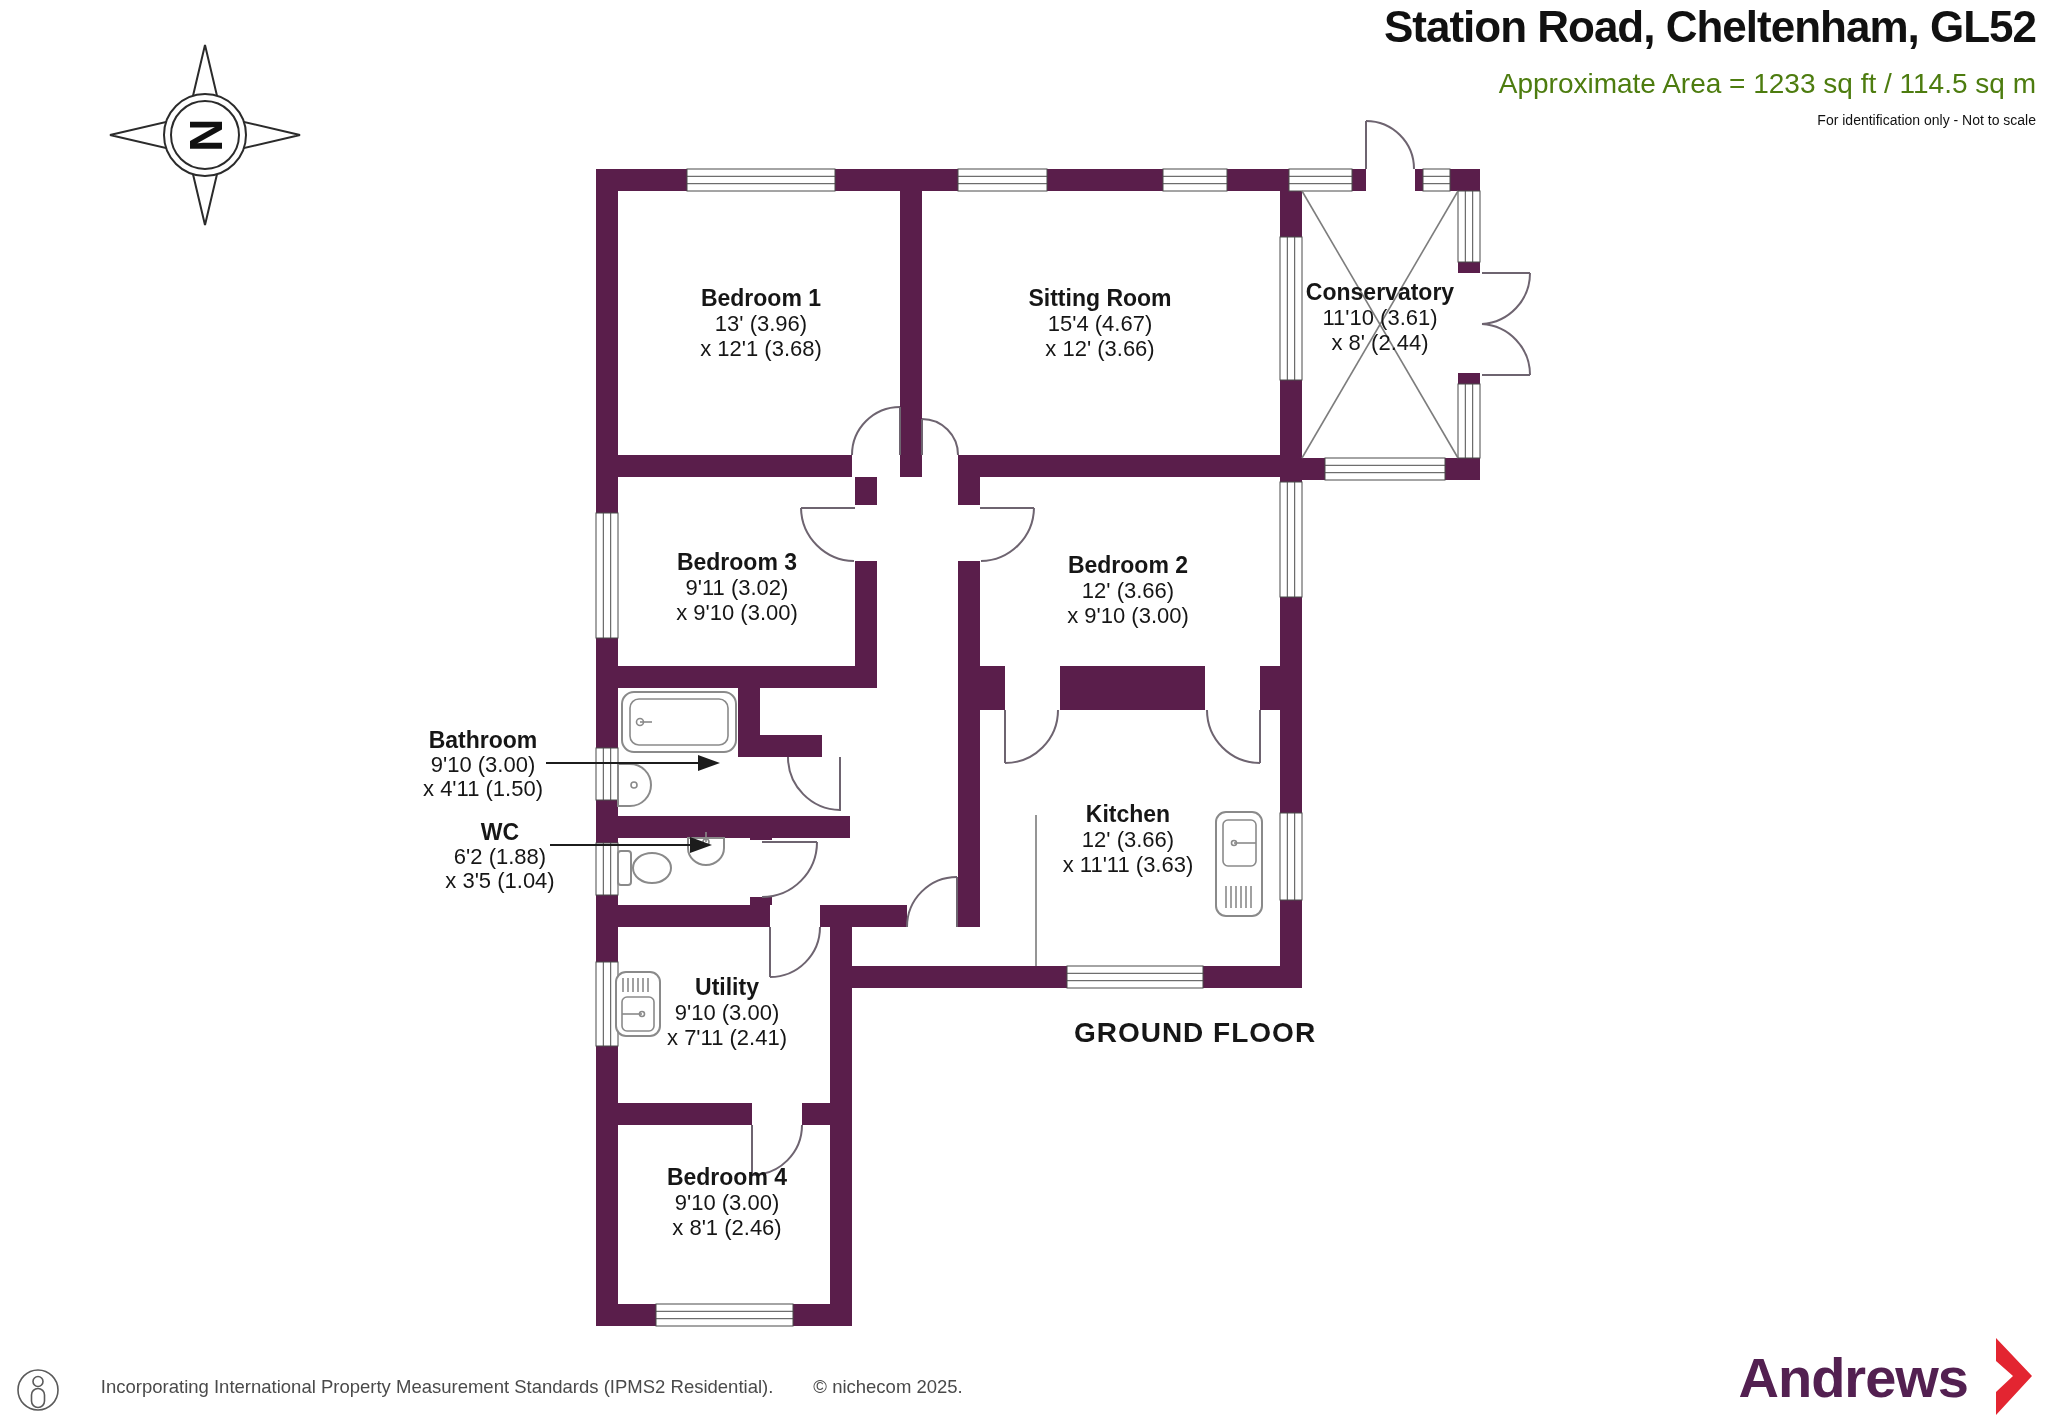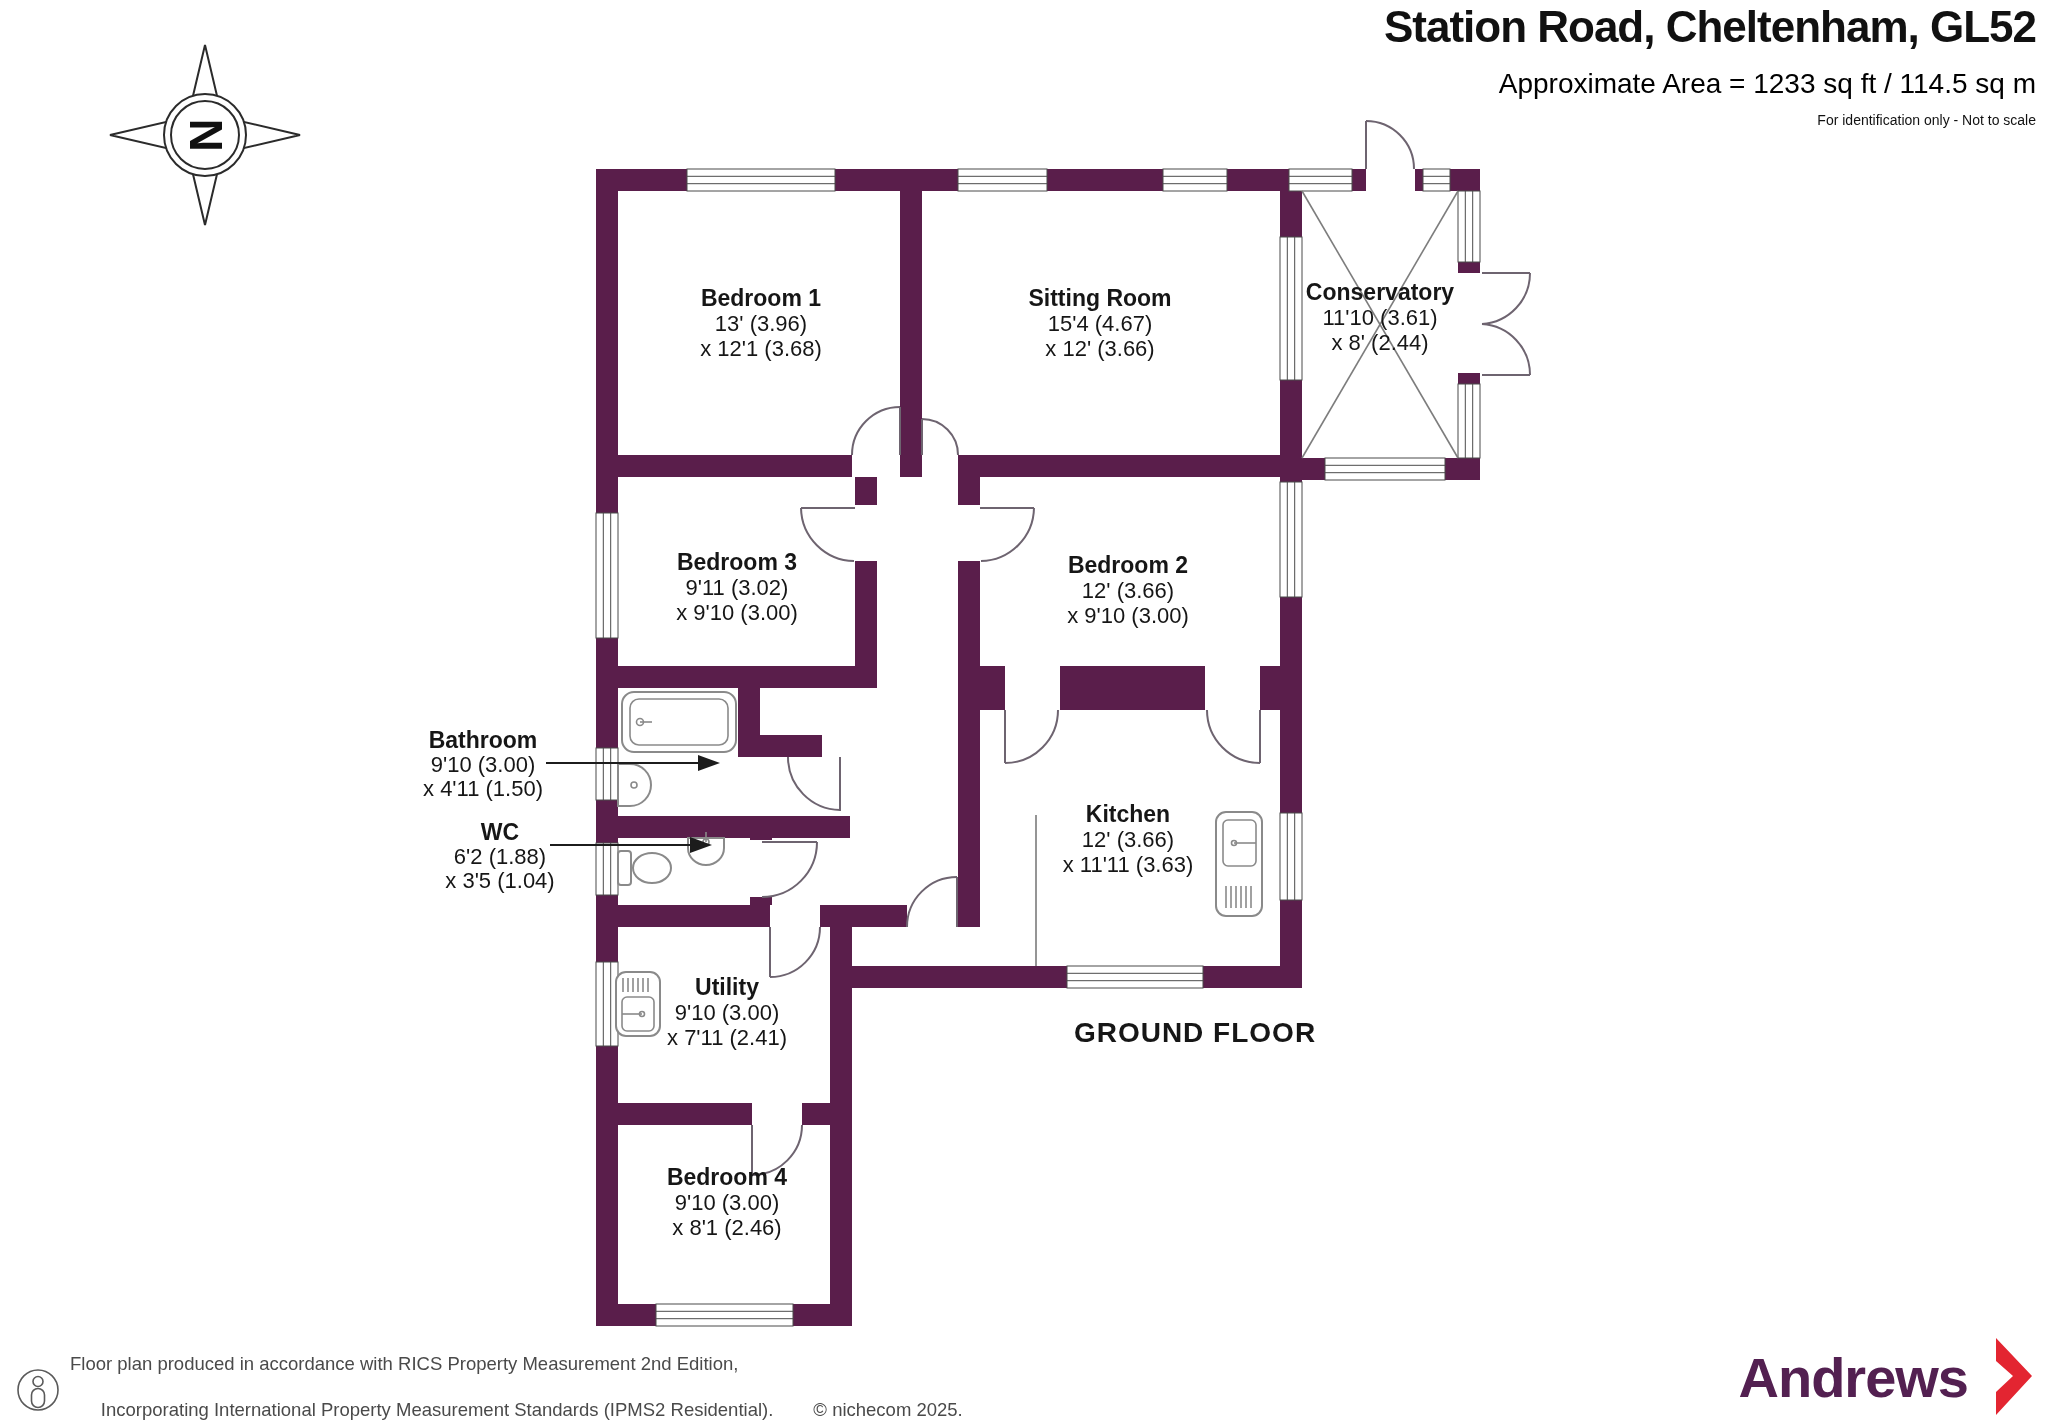--- a/index.html
+++ b/index.html
@@ -1,21 +1,21 @@
 <!DOCTYPE html>
 <html><head>
 <meta charset="utf-8">
 <style>
   html,body{margin:0;padding:0;background:#fff;}
   .page{position:relative;width:2048px;height:1427px;background:#fff;overflow:hidden;
         font-family:"Liberation Sans",sans-serif;color:#161616;}
   
   .hdr{position:absolute;right:12px;text-align:right;}
   .hdr-title{top:2px;font-size:44px;font-weight:bold;letter-spacing:-1px;color:#111;}
-  .hdr-area{top:68px;font-size:28px;color:#000000;margin-left:13px;}
+  .hdr-area{top:68px;font-size:28px;color:#4d7c0f;margin-left:13px;}
   .hdr-note{top:112px;font-size:14px;color:#111;}
   
   svg.plan{position:absolute;left:0;top:0;}
   .wall{fill:#5a1e4b;}
   .win{fill:#ffffff;stroke:#4a4a4a;stroke-width:1;}
   .wl{stroke:#4a4a4a;stroke-width:1;}
   .gap{fill:#ffffff;}
   .door{stroke:#6e6470;stroke-width:2;fill:none;}
   .fix{stroke:#8a8a8a;stroke-width:2;fill:#fff;}
   .fixl{stroke:#8a8a8a;stroke-width:1.6;fill:none;}
@@ -296,21 +296,20 @@
 
     <text class="floorlbl" x="1195" y="1042">GROUND FLOOR</text>
   </svg>
 
   <svg class="foot-icon" width="44" height="44" viewBox="0 0 44 44">
     <circle cx="22" cy="22" r="20" fill="none" stroke="#5a5a5a" stroke-width="1.6"></circle>
     <circle cx="22" cy="13.5" r="5" fill="none" stroke="#5a5a5a" stroke-width="1.6"></circle>
     <rect x="15.5" y="20.5" width="13" height="19" rx="6.5" fill="none" stroke="#5a5a5a" stroke-width="1.6"></rect>
   </svg>
   <div class="footer">
-    <div>Floor plan produced in accordance with RICS Property Measurement 2nd Edition,</div>
     <div>
       <span>Incorporating International Property Measurement Standards (IPMS2 Residential).</span><span class="sp">© nichecom 2025.</span>
     </div>
 
   </div>
 
   <div class="logo">
     <span class="logo-text">Andrews</span>
     <svg width="38" height="78" viewBox="0 0 38 78">
       <polygon points="0,0 36,38 0,77 0,54 17,38 0,23" fill="#e32531"></polygon>

